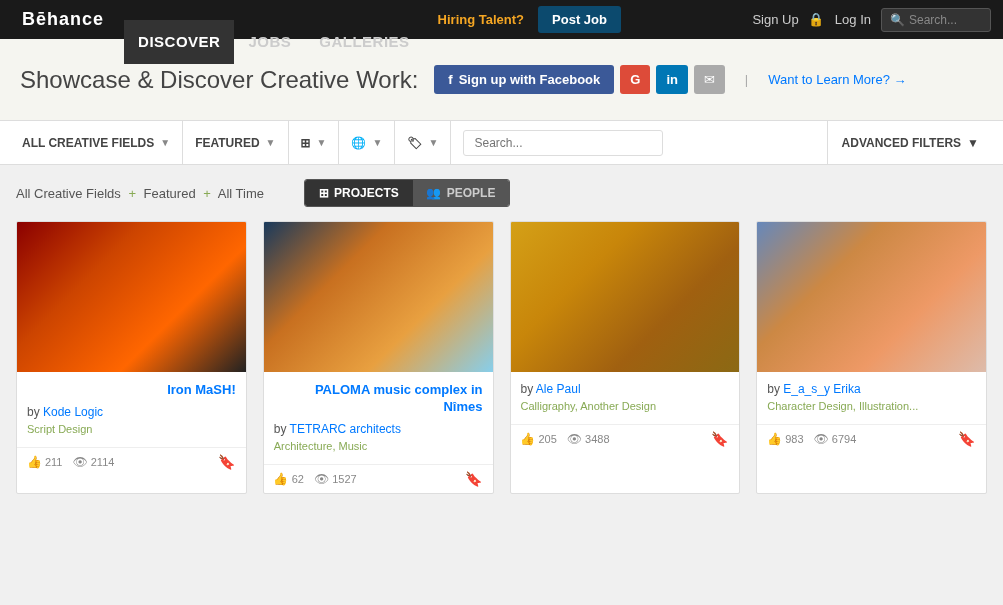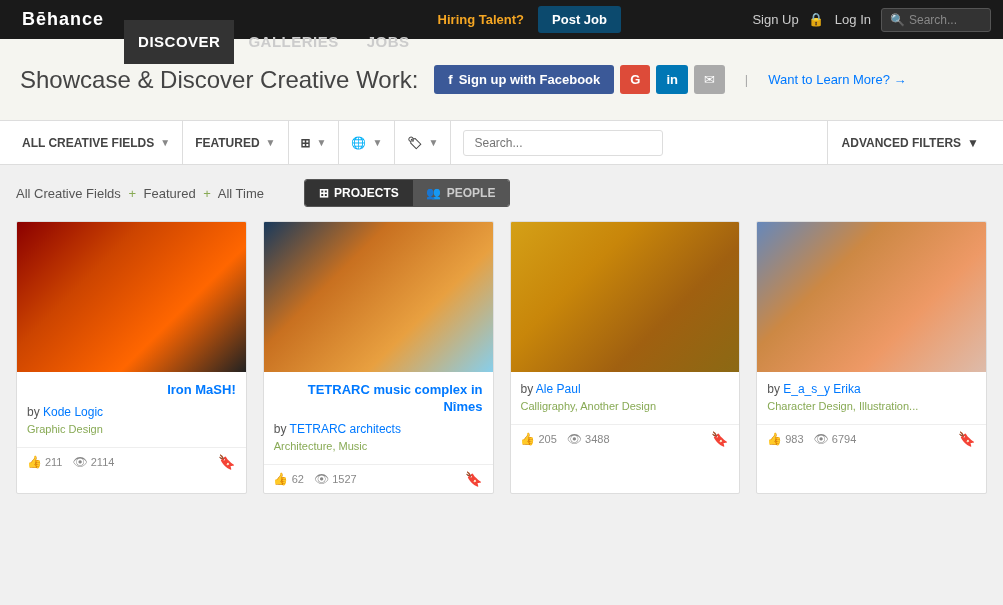--- a/index.html
+++ b/index.html
@@ -311,22 +311,22 @@
       overflow: hidden;
     }
   </style>
 </head>
 <body>
 
 <nav class="navbar">
   <span class="logo">Bēhance</span>
 
   <div class="nav-item active">DISCOVER</div>
+  <div class="nav-item">JOBS</div>
   <div class="nav-item">GALLERIES</div>
-  <div class="nav-item">JOBS</div>
   <div class="hiring-talent">Hiring Talent?</div>
   <div class="post-job">Post Job</div>
 
   <div class="spacer"></div>
 
   <div class="nav-right">
     <span class="signup-link">Sign Up</span>
     <span style="color:#555">🔒</span>
     <span class="login-link">Log In</span>
     <div class="search-box">
@@ -400,38 +400,38 @@
     </div>
   </div>
 </div>
 
 <div class="projects-grid" id="projects-grid">
 <div class="project-card">
     <div class="thumb-block thumb-ironman"></div>
     <div class="project-info">
       <div class="project-title">Iron MaSH!</div>
       <div class="project-author">by <a>Kode Logic</a></div>
-      <div class="project-tags">Graphic Design</div>
+      <div class="project-tags">Script Design</div>
     </div>
     <div class="project-stats">
       <div class="stat">
         <span class="stat-icon">👍</span>
         <span>211</span>
       </div>
       <div class="stat">
         <span class="stat-icon">👁</span>
         <span>2114</span>
       </div>
       <span class="bookmark-icon">🔖</span>
     </div>
   </div>
     <div class="project-card">
     <div class="thumb-block thumb-paloma"></div>
     <div class="project-info">
-      <div class="project-title">TETRARC music complex in Nîmes</div>
+      <div class="project-title">PALOMA music complex in Nîmes</div>
       <div class="project-author">by <a>TETRARC architects</a></div>
       <div class="project-tags">Architecture, Music</div>
     </div>
     <div class="project-stats">
       <div class="stat">
         <span class="stat-icon">👍</span>
         <span>62</span>
       </div>
       <div class="stat">
         <span class="stat-icon">👁</span>

